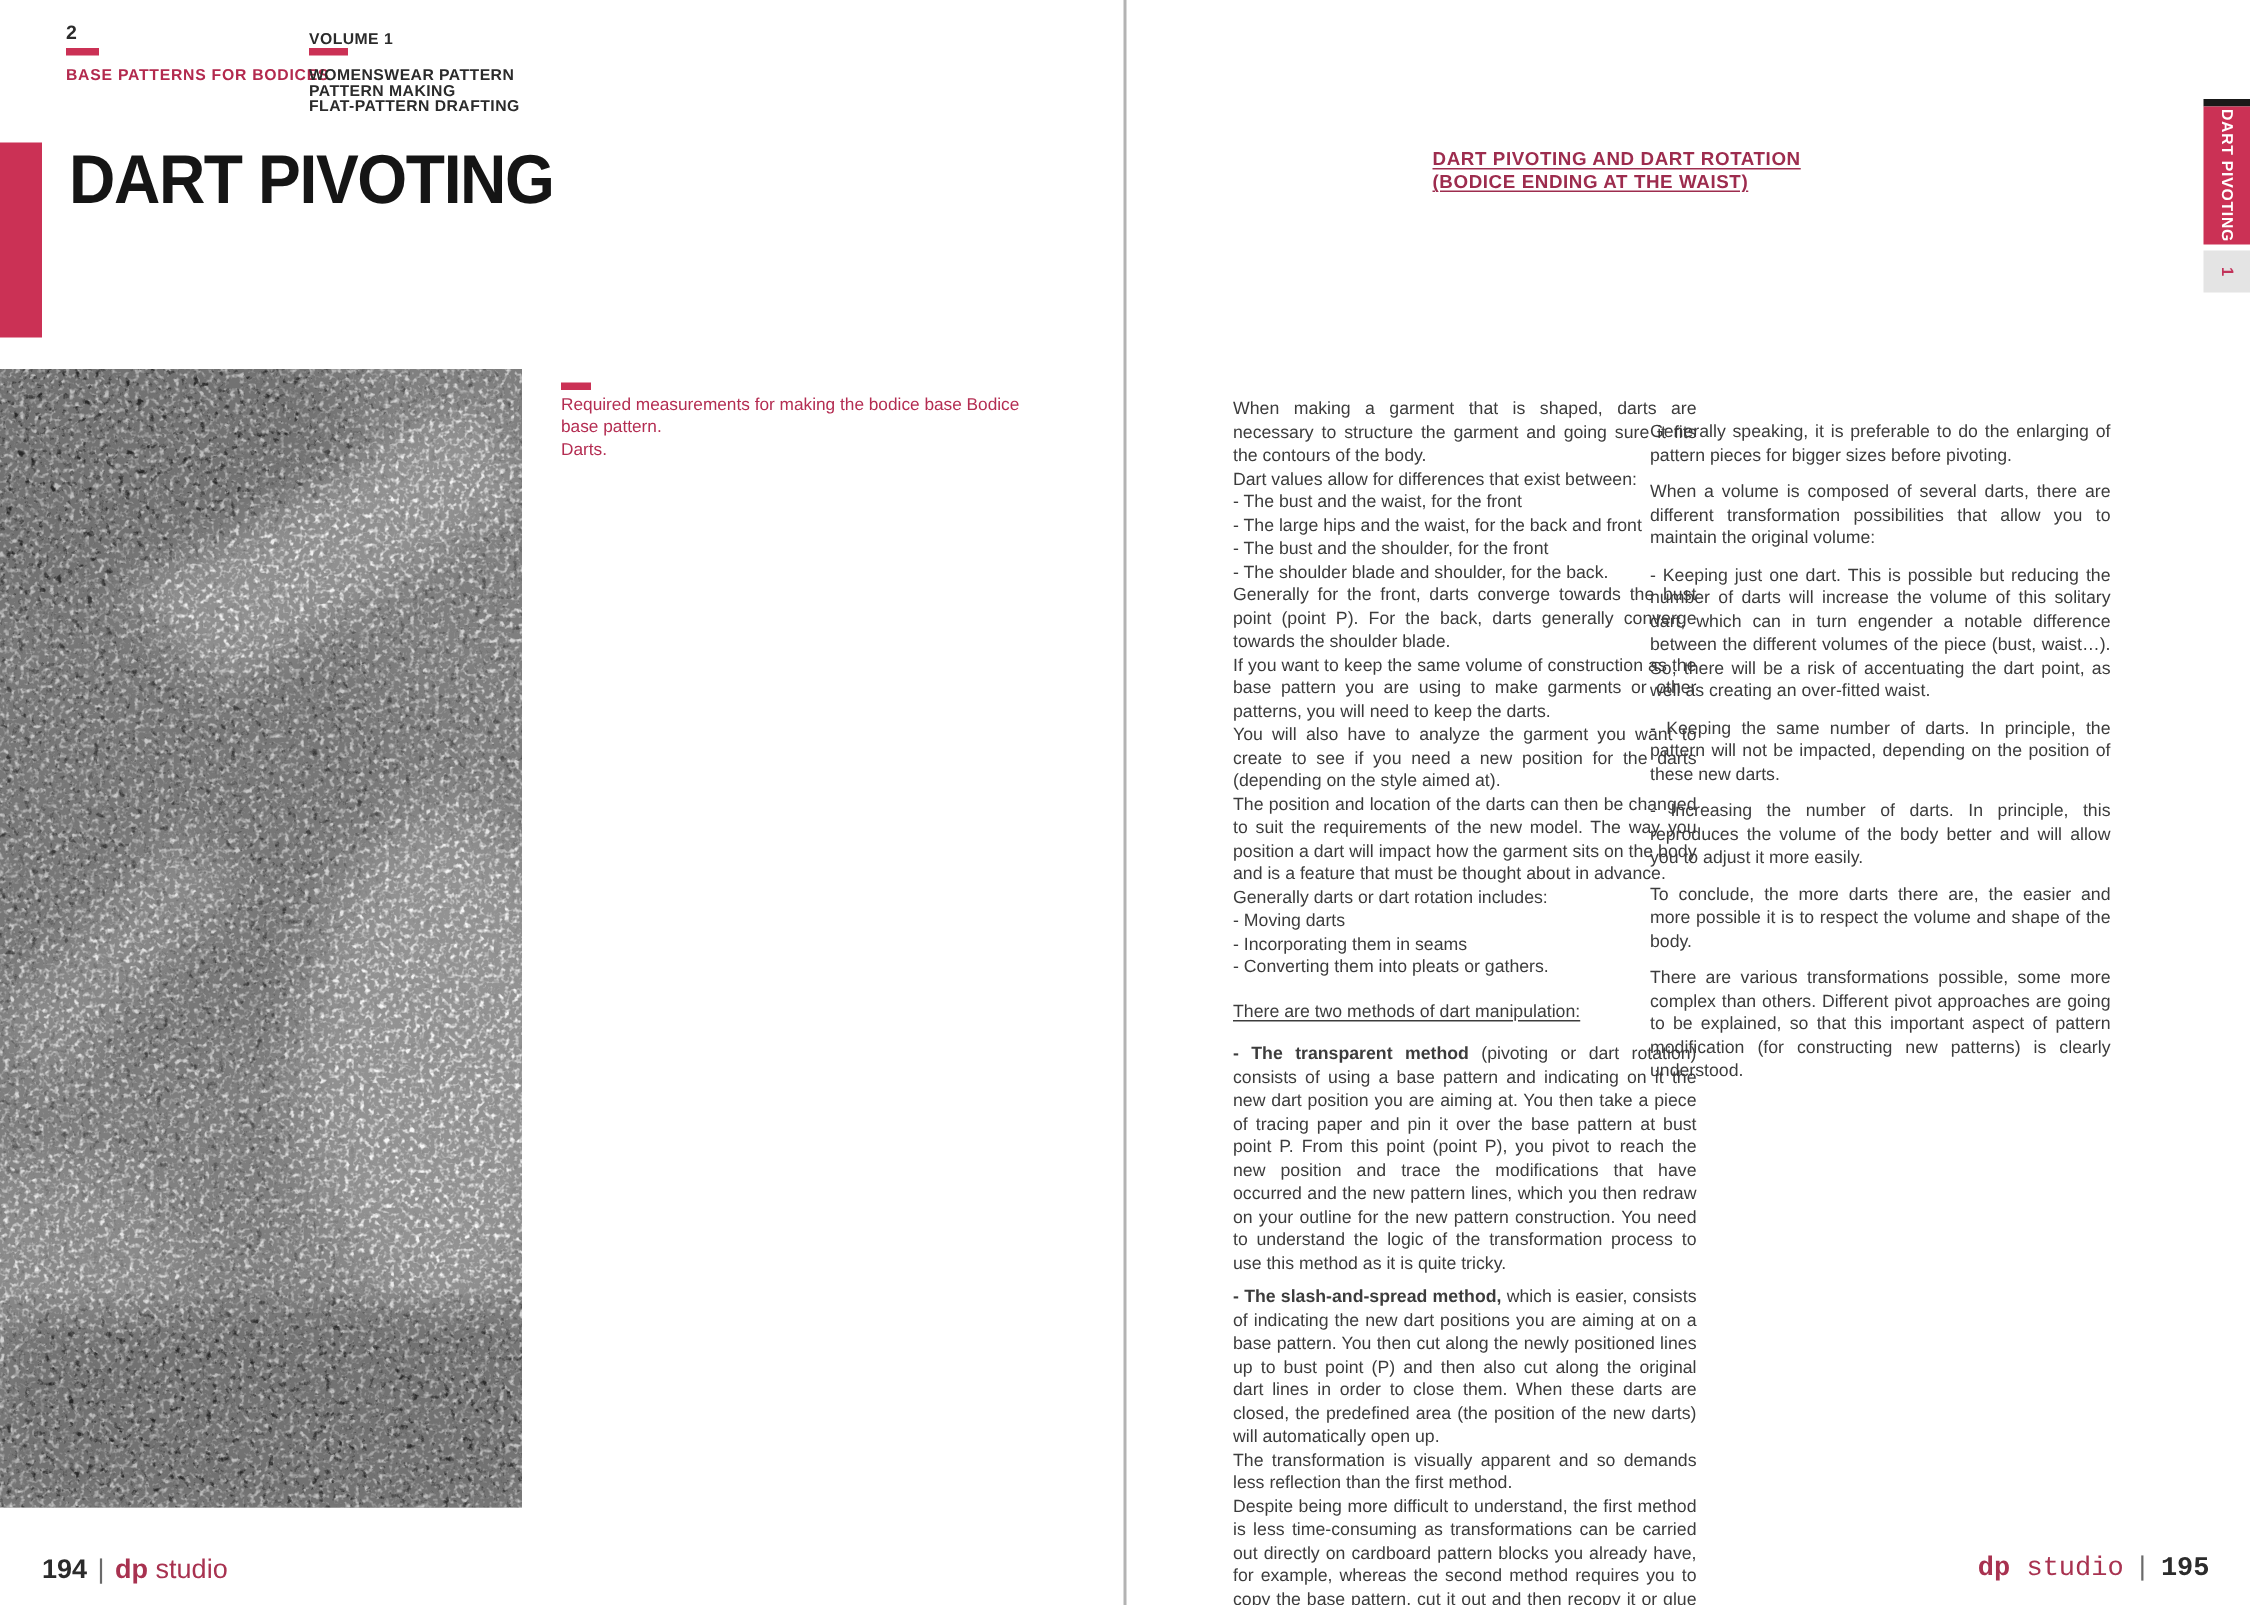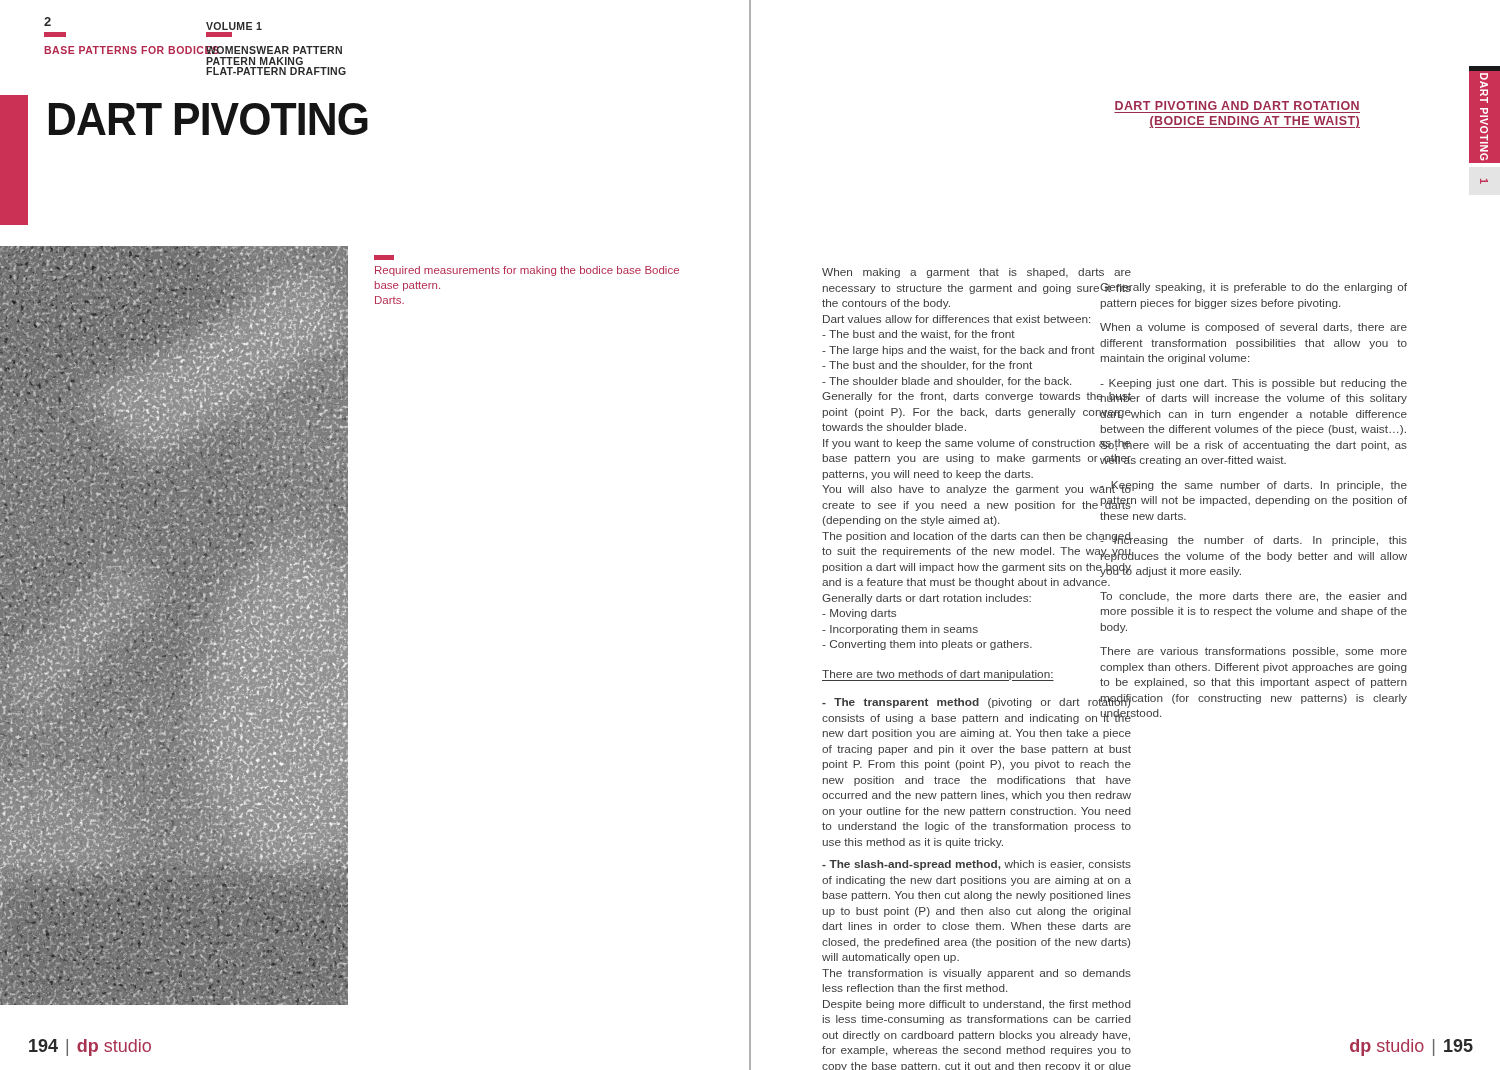--- a/index.html
+++ b/index.html
@@ -23,28 +23,28 @@
   .title{left:46px;top:92px;font-size:46px;font-weight:900;letter-spacing:-1px;color:#151515;
          transform:scaleX(.93);transform-origin:left top;white-space:nowrap;}
 
   .artwork{left:0;top:246px;width:348px;height:759px;}
 
   .caption-bar{left:374px;top:255px;width:20px;}
   .caption{left:374px;top:263px;width:312px;font-size:11.5px;line-height:15px;color:#b42d52;}
 
   .footer{top:1036px;font-size:18px;color:#2b2b2b;}
   .footer-left{left:28px;}
-  .footer-right{right:27px;text-align:center;}
+  .footer-right{right:27px;text-align:center;font-family:Liberation Mono, monospace;}
   .footer .pg{font-weight:700;color:#2b2b2b;}
   .footer .sep{color:#6a6a6a;padding:0 7px;}
   .footer .brand-b{font-weight:700;color:#a83250;}
   .footer .brand-r{color:#a83250;}
 
   
-  .heading{left:955px;top:99px;width:405px;text-align:right;font-size:12.5px;font-weight:700;
+  .heading{left:955px;top:99px;width:405px;text-align:left;font-size:12.5px;font-weight:700;
            color:#9d2c4e;letter-spacing:.4px;line-height:15px;}
   .heading div{text-decoration:underline;text-decoration-thickness:1px;text-underline-offset:2px;}
 
   .col{font-size:11.8px;line-height:15.5px;text-align:justify;color:#3c3c3c;}
   .col1{left:822px;top:265px;width:309px;}
   .col2{left:1100px;top:280px;width:307px;}
   .col p{margin:0;}
   .col .line{text-align:left;}
   .methods{margin-top:14px !important;margin-bottom:13px !important;text-align:left;
            text-decoration:underline;text-decoration-thickness:1px;text-underline-offset:2px;}

